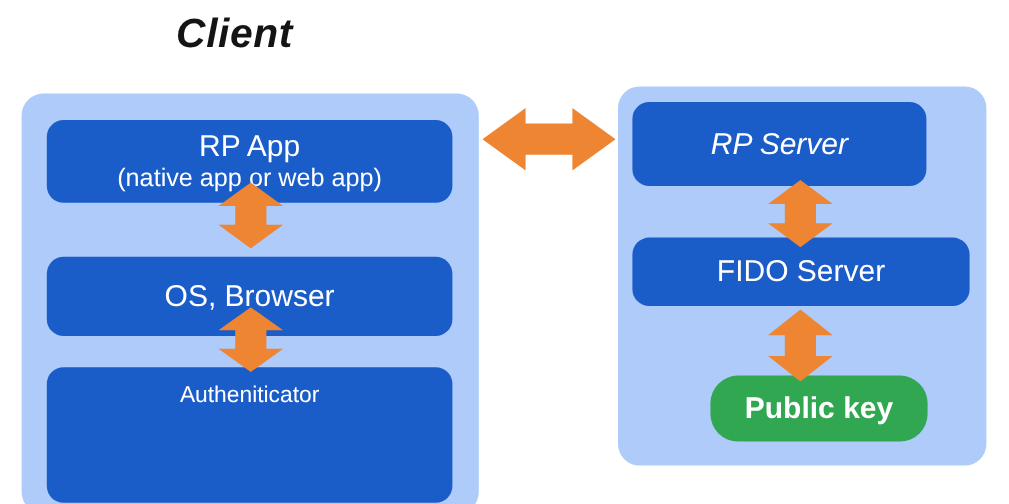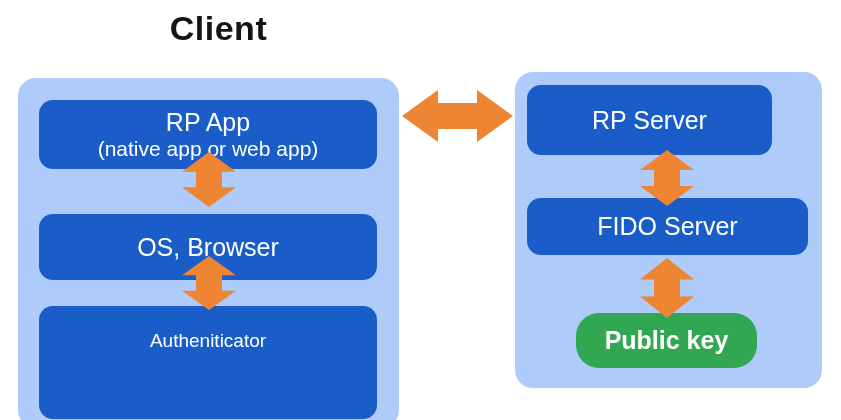--- a/index.html
+++ b/index.html
@@ -18,50 +18,50 @@
     width:841px;height:420px;
     background:#ffffff;
     overflow:hidden;
   }
   .side-title{
     position:absolute;top:8px;
     font-size:34px;font-weight:700;letter-spacing:.5px;
     color:var(--title-color);text-align:center;
     line-height:40px;
   }
-  .title-client{left:28px;width:381px;}
+  .title-client{left:5px;width:381px;font-style:italic;}
   .title-server{left:515px;width:307px;}
   .panel{
     position:absolute;background:var(--panel-blue);border-radius:18px;
   }
   .panel-client{left:18px;top:78px;width:381px;height:350px;}
   .panel-server{left:515px;top:72px;width:307px;height:316px;}
   .box{
     position:absolute;background:var(--box-blue);border-radius:14px;
     color:var(--box-text);
     display:flex;flex-direction:column;align-items:center;justify-content:center;
     text-align:center;
   }
   .box-label{font-size:25px;font-weight:500;line-height:1.15;}
   .box-sublabel{font-size:21px;font-weight:400;margin-top:1px;}
   
   .box-rp-app{left:21px;top:22px;width:338px;height:69px;}
   .box-os-browser{left:21px;top:136px;width:338px;height:66px;}
-  .box-authenticator{left:21px;top:228px;width:338px;height:113px;justify-content:flex-start;padding-top:24px;}
+  .box-authenticator{left:21px;top:228px;width:338px;height:113px;justify-content:flex-start;padding-top:13px;}
   .box-authenticator .box-label{font-size:19px;}
   
-  .box-rp-server{left:12px;top:13px;width:245px;height:70px;}
+  .box-rp-server{left:12px;top:13px;width:245px;height:70px;font-style:italic;}
   .box-fido-server{left:12px;top:126px;width:281px;height:57px;}
   .key-badge{
     position:absolute;background:var(--key-green);border-radius:11px;
     color:var(--box-text);display:flex;align-items:center;justify-content:center;
     font-size:25px;font-weight:600;
   }
   .badge-private{left:107px;top:117px;width:177px;height:46px;} 
-  .badge-public{left:61px;top:241px;width:181px;height:55px;border-radius:23px;}   
+  .badge-public{left:77px;top:241px;width:181px;height:55px;border-radius:23px;}   
   .arrow{
     position:absolute;color:var(--arrow-orange);
   }
   .arrow svg{display:block;width:100%;height:100%;}
   .arrow-h{left:402px;top:90px;width:111px;height:52px;}
   .arrow-c1{left:182px;top:152px;width:54px;height:55px;}
   .arrow-c2{left:182px;top:256px;width:54px;height:54px;}
   .arrow-s1{left:640px;top:150px;width:54px;height:56px;}
   .arrow-s2{left:640px;top:258px;width:54px;height:60px;}
 </style>

